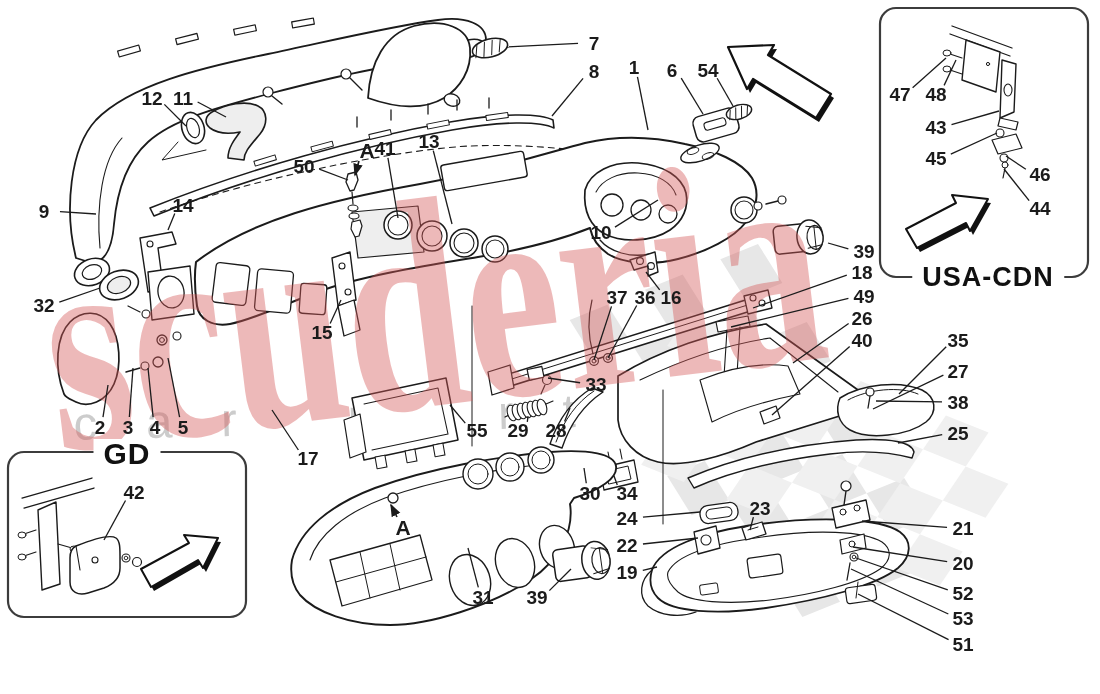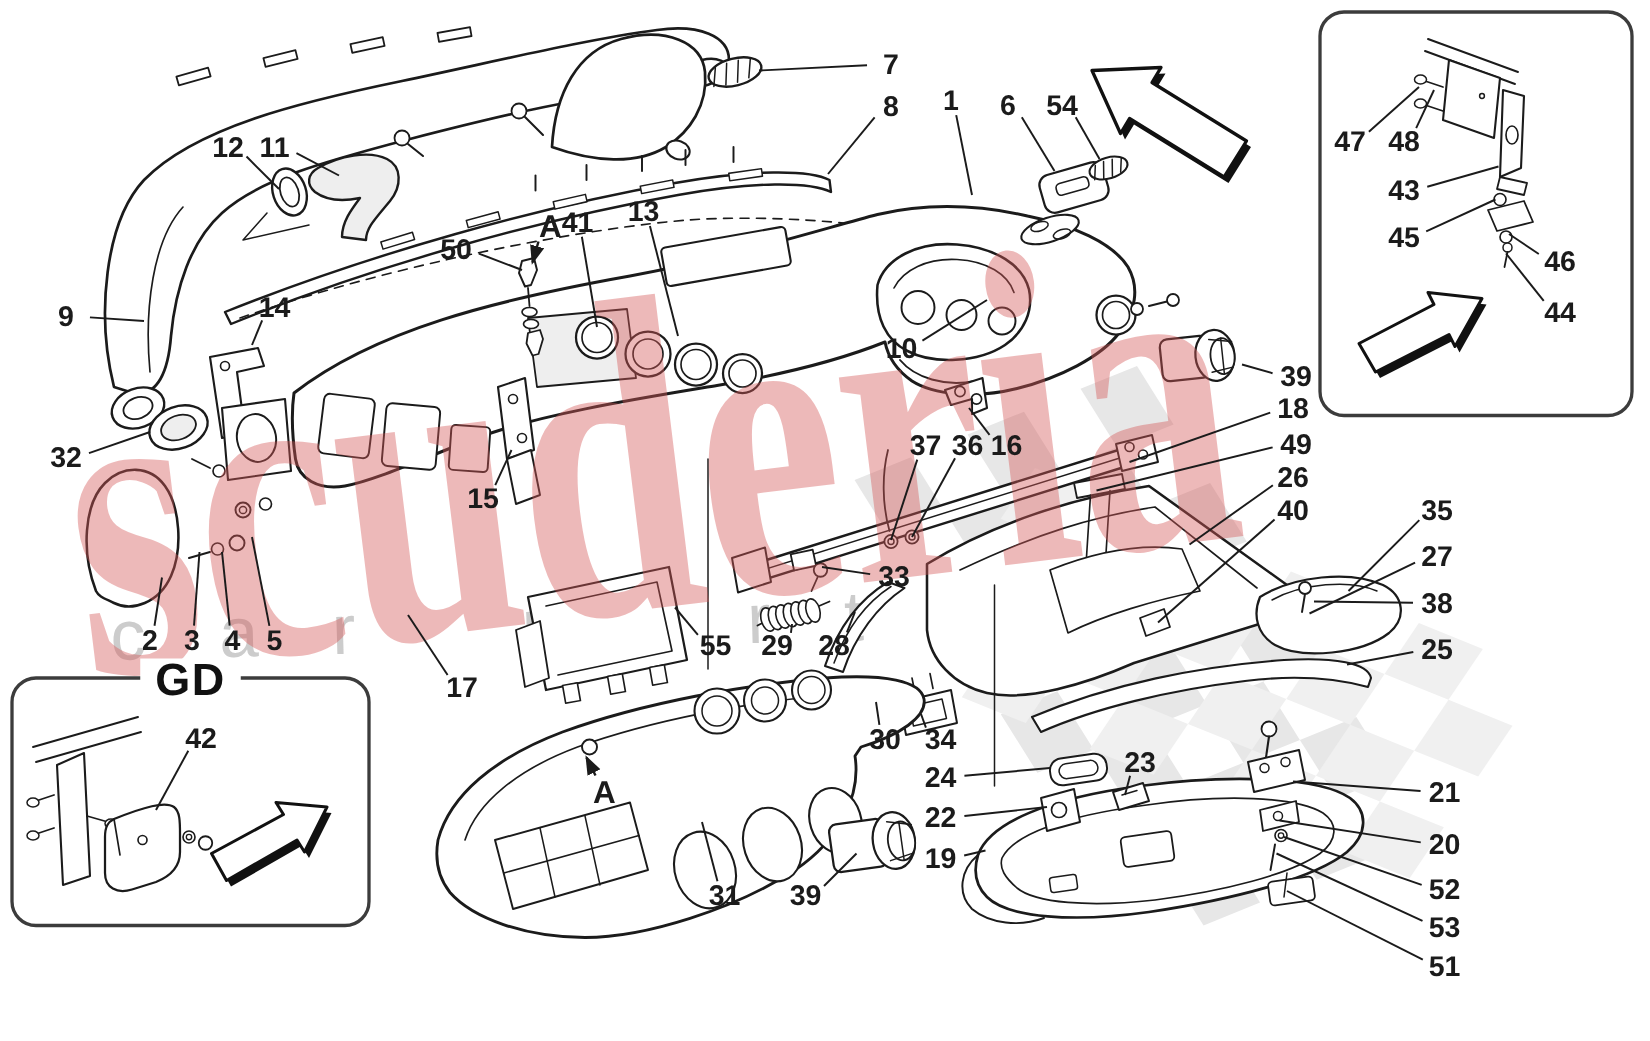--- a/index.html
+++ b/index.html
@@ -530,13 +530,14 @@
       </g>
   <g id="markers">
         <line x1="359" y1="161" x2="355" y2="175" stroke="#1b1b1b" stroke-width="1.6" marker-end="url(#ah)"></line>
         <text x="367" y="158" text-anchor="middle" font-family="Liberation Sans, sans-serif" font-size="21" font-weight="bold" fill="#1b1b1b">A</text>
         <line x1="397" y1="517" x2="391" y2="505" stroke="#1b1b1b" stroke-width="1.6" marker-end="url(#ah)"></line>
         <text x="403" y="535" text-anchor="middle" font-family="Liberation Sans, sans-serif" font-size="21" font-weight="bold" fill="#1b1b1b">A</text>
       </g>
 </svg>
 
 <div class="inset-title gd">GD</div>
+<div class="inset-title usa">USA-CDN</div>
 </div>
 
 </body></html>

